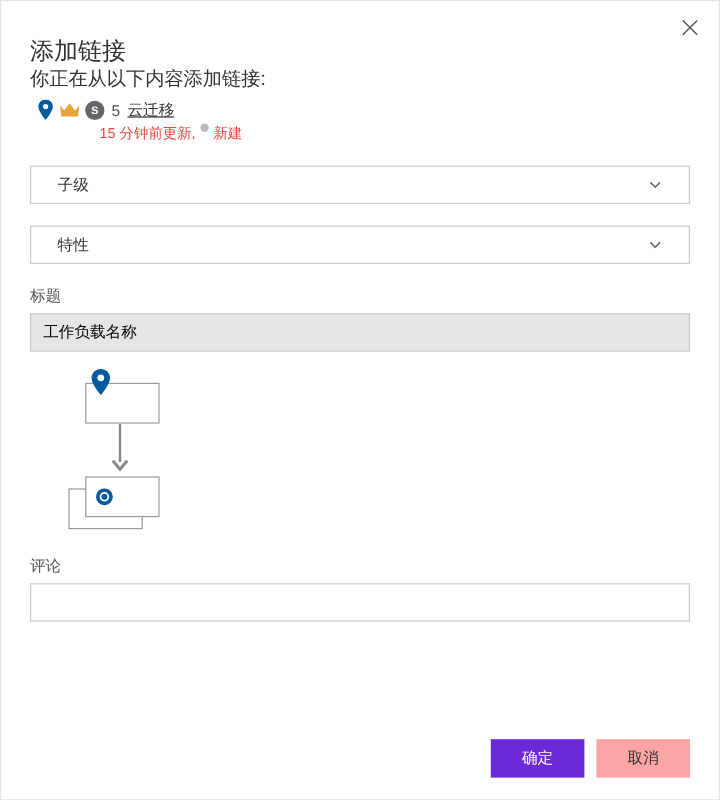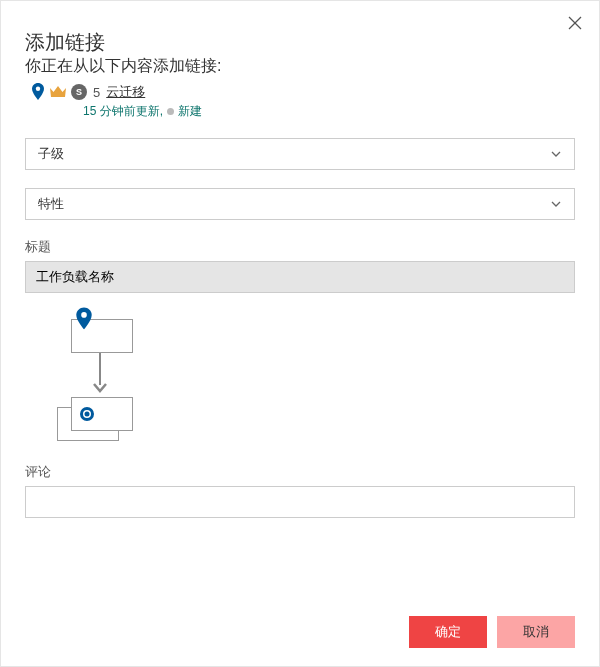--- a/index.html
+++ b/index.html
@@ -64,26 +64,26 @@
       font-size: 13px;
       margin-left: 2px;
     }
     .item-link {
       color: #333;
       font-size: 13px;
       margin-left: 2px;
     }
     .item-meta {
       margin-left: 58px;
-      color: #0f766e;
+      color: #ef4444;
       font-size: 12px;
       margin-top: 2px;
       margin-bottom: 18px;
       display: flex;
-      align-items: center;
+      align-items: flex-start;
       gap: 4px;
     }
     .status-dot {
       width: 7px;
       height: 7px;
       border-radius: 50%;
       background: #bbb;
       display:inline-block;
     }
     .field-label {
@@ -95,21 +95,21 @@
       gap: 6px;
     }
     .select-box {
       width: 100%;
       height: 32px;
       border: 1px solid #ccc;
       background: #fff;
       display: flex;
       align-items: center;
       justify-content: space-between;
-      padding: 0 12px;
+      padding: 0 22px;
       margin-bottom: 18px;
       cursor: pointer;
       font-size: 13px;
     }
     .chevron svg { display:block; }
     .text-input {
       width: 100%;
       height: 32px;
       border: 1px solid #ccc;
       background: #e5e5e5;
@@ -210,21 +210,21 @@
     }
     .btn {
       min-width: 78px;
       height: 32px;
       border: none;
       font-size: 13px;
       font-family: inherit;
       cursor: pointer;
       padding: 0 18px;
     }
-    .btn-primary { background: #ef4444; color: #fff; }
+    .btn-primary { background: #6d28d9; color: #fff; }
     .btn-default { background: #fca5a5; color: #333; }
   </style>
 </head>
 <body>
 
 <div class="dialog">
 
   <div class="close-btn">
     <svg width="14" height="14" viewBox="0 0 14 14">
         <line x1="1" y1="1" x2="13" y2="13" stroke-width="1.2"></line>

